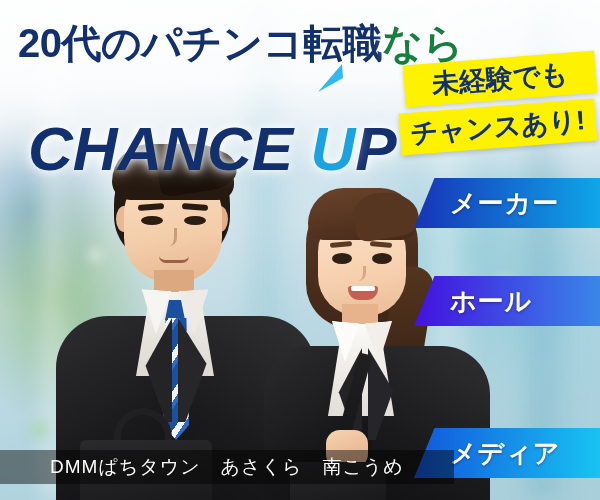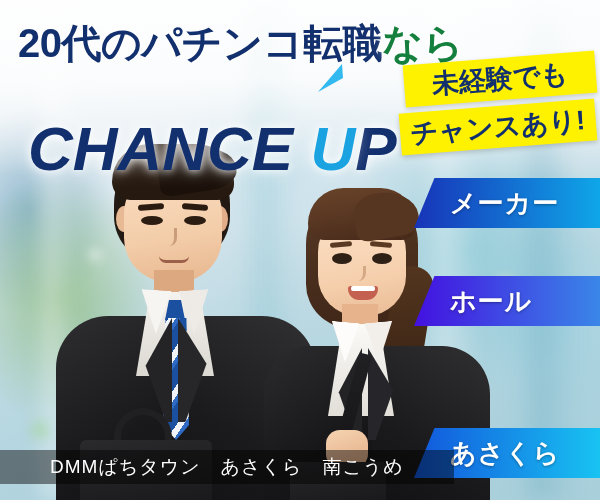--- a/index.html
+++ b/index.html
@@ -307,21 +307,21 @@
   </div>
 
   <div class="cat-list">
     <div class="cat" style="top: 178px; background: linear-gradient(90deg, rgb(23, 51, 184) 0%, rgb(15, 166, 232) 100%);">
       <span>メーカー</span>
     </div>
     <div class="cat" style="top: 243px; background: linear-gradient(90deg, rgb(67, 17, 224) 0%, rgb(58, 134, 232) 100%); margin-top: 33px;">
       <span>ホール</span>
     </div>
     <div class="cat" style="top: 428px; background: linear-gradient(90deg, rgb(18, 86, 220) 0%, rgb(24, 195, 242) 100%);">
-      <span>あさくら</span>
+      <span>メディア</span>
     </div>
   </div>
 
   <div class="credit">
     <span>DMMぱちタウン　あさくら　南こうめ</span>
   </div>
 
 </div>
 
 </body></html>

